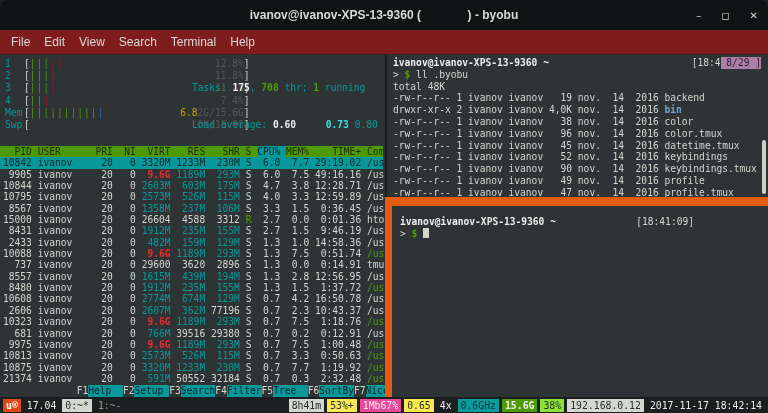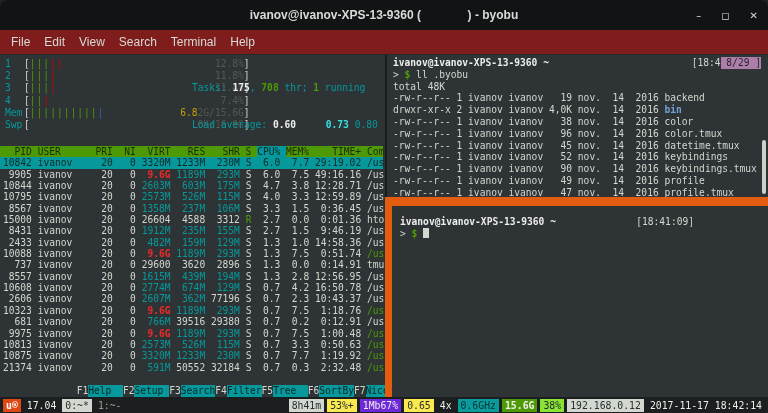--- a/index.html
+++ b/index.html
@@ -113,20 +113,21 @@
             <div class="prow"><span> 9905 ivanov     20   0 </span><span class="vred"> 9.6G</span><span> </span><span class="vteal">1189M</span><span> </span><span class="vteal"> 293M</span><span> </span><span>S</span><span>  6.0  7.5 49:16.16 </span><span>/us</span></div>
             <div class="prow"><span>10844 ivanov     20   0 </span><span class="vteal">2603M</span><span> </span><span class="vteal"> 603M</span><span> </span><span class="vteal"> 175M</span><span> </span><span>S</span><span>  4.7  3.8 12:28.71 </span><span>/us</span></div>
             <div class="prow"><span>10795 ivanov     20   0 </span><span class="vteal">2573M</span><span> </span><span class="vteal"> 526M</span><span> </span><span class="vteal"> 115M</span><span> </span><span>S</span><span>  4.0  3.3 12:59.89 </span><span>/us</span></div>
             <div class="prow"><span> 8567 ivanov     20   0 </span><span class="vteal">1358M</span><span> </span><span class="vteal"> 237M</span><span> </span><span class="vteal"> 106M</span><span> </span><span>S</span><span>  3.3  1.5  0:36.45 </span><span>/us</span></div>
             <div class="prow"><span>15000 ivanov     20   0 </span><span>26604</span><span> </span><span> 4588</span><span> </span><span> 3312</span><span> </span><span class="sgrn">R</span><span>  2.7  0.0  0:01.36 </span><span>hto</span></div>
             <div class="prow"><span> 8431 ivanov     20   0 </span><span class="vteal">1912M</span><span> </span><span class="vteal"> 235M</span><span> </span><span class="vteal"> 155M</span><span> </span><span>S</span><span>  2.7  1.5  9:46.19 </span><span>/us</span></div>
             <div class="prow"><span> 2433 ivanov     20   0 </span><span class="vteal"> 482M</span><span> </span><span class="vteal"> 159M</span><span> </span><span class="vteal"> 129M</span><span> </span><span>S</span><span>  1.3  1.0 14:58.36 </span><span>/us</span></div>
             <div class="prow"><span>10088 ivanov     20   0 </span><span class="vred"> 9.6G</span><span> </span><span class="vteal">1189M</span><span> </span><span class="vteal"> 293M</span><span> </span><span>S</span><span>  1.3  7.5  0:51.74 </span><span class="cgrn">/us</span></div>
             <div class="prow"><span>  737 ivanov     20   0 </span><span>29600</span><span> </span><span> 3620</span><span> </span><span> 2896</span><span> </span><span>S</span><span>  1.3  0.0  0:14.91 </span><span>tmu</span></div>
             <div class="prow"><span> 8557 ivanov     20   0 </span><span class="vteal">1615M</span><span> </span><span class="vteal"> 439M</span><span> </span><span class="vteal"> 194M</span><span> </span><span>S</span><span>  1.3  2.8 12:56.95 </span><span>/us</span></div>
+            <div class="prow"><span> 8480 ivanov     20   0 </span><span class="vteal">1912M</span><span> </span><span class="vteal"> 235M</span><span> </span><span class="vteal"> 155M</span><span> </span><span>S</span><span>  1.3  1.5  1:37.72 </span><span class="cgrn">/us</span></div>
             <div class="prow"><span>10608 ivanov     20   0 </span><span class="vteal">2774M</span><span> </span><span class="vteal"> 674M</span><span> </span><span class="vteal"> 129M</span><span> </span><span>S</span><span>  0.7  4.2 16:50.78 </span><span>/us</span></div>
             <div class="prow"><span> 2606 ivanov     20   0 </span><span class="vteal">2607M</span><span> </span><span class="vteal"> 362M</span><span> </span><span>77196</span><span> </span><span>S</span><span>  0.7  2.3 10:43.37 </span><span>/us</span></div>
             <div class="prow"><span>10323 ivanov     20   0 </span><span class="vred"> 9.6G</span><span> </span><span class="vteal">1189M</span><span> </span><span class="vteal"> 293M</span><span> </span><span>S</span><span>  0.7  7.5  1:18.76 </span><span class="cgrn">/us</span></div>
             <div class="prow"><span>  681 ivanov     20   0 </span><span class="vteal"> 766M</span><span> </span><span>39516</span><span> </span><span>29380</span><span> </span><span>S</span><span>  0.7  0.2  0:12.91 </span><span>/us</span></div>
             <div class="prow"><span> 9975 ivanov     20   0 </span><span class="vred"> 9.6G</span><span> </span><span class="vteal">1189M</span><span> </span><span class="vteal"> 293M</span><span> </span><span>S</span><span>  0.7  7.5  1:00.48 </span><span class="cgrn">/us</span></div>
             <div class="prow"><span>10813 ivanov     20   0 </span><span class="vteal">2573M</span><span> </span><span class="vteal"> 526M</span><span> </span><span class="vteal"> 115M</span><span> </span><span>S</span><span>  0.7  3.3  0:50.63 </span><span class="cgrn">/us</span></div>
             <div class="prow"><span>10875 ivanov     20   0 </span><span class="vteal">3320M</span><span> </span><span class="vteal">1233M</span><span> </span><span class="vteal"> 230M</span><span> </span><span>S</span><span>  0.7  7.7  1:19.92 </span><span class="cgrn">/us</span></div>
             <div class="prow"><span>21374 ivanov     20   0 </span><span class="vteal"> 591M</span><span> </span><span>50552</span><span> </span><span>32184</span><span> </span><span>S</span><span>  0.7  0.3  2:32.48 </span><span class="cgrn">/us</span></div>
           </div>
       </div>
@@ -172,21 +173,21 @@
     <span class="sb-left-anchor" style="display:flex;gap:3px;">
         <span class="seg bold" style="background: rgb(221, 72, 20); color: rgb(255, 255, 255);">u®</span>
         <span class="seg" style="color: rgb(238, 238, 236);">17.04</span>
         <span class="seg" style="background: rgb(211, 215, 207); color: rgb(34, 49, 47);">0:~*</span>
         <span class="seg" style="color: rgb(154, 156, 152);">1:~-</span>
       </span>
     <span class="sb-spacer"></span>
     <span class="sb-right-anchor" style="display:flex;gap:3px;">
         <span class="seg" style="background: rgb(211, 215, 207); color: rgb(34, 49, 47);">8h41m</span>
         <span class="seg" style="background: rgb(252, 233, 79); color: rgb(34, 49, 47);">53%+</span>
-        <span class="seg" style="background: #6d28d9; color: rgb(238, 238, 236);">1Mb67%</span>
+        <span class="seg" style="background: #ec4899; color: rgb(238, 238, 236);">1Mb67%</span>
         <span class="seg" style="background: rgb(252, 233, 79); color: rgb(34, 49, 47);">0.65</span>
         <span class="seg" style="color: rgb(238, 238, 236);">4x</span>
         <span class="seg" style="background: rgb(10, 155, 157); color: rgb(12, 50, 52);">0.6GHz</span>
         <span class="seg bold" style="background: rgb(78, 154, 6); color: rgb(238, 238, 236);">15.6G</span>
         <span class="seg" style="background: rgb(138, 226, 52); color: rgb(34, 49, 47);">38%</span>
         <span class="seg" style="background: rgb(211, 215, 207); color: rgb(34, 49, 47);">192.168.0.12</span>
         <span class="seg" style="color: rgb(238, 238, 236);">2017-11-17 18:42:14</span>
       </span>
   </div>
 

